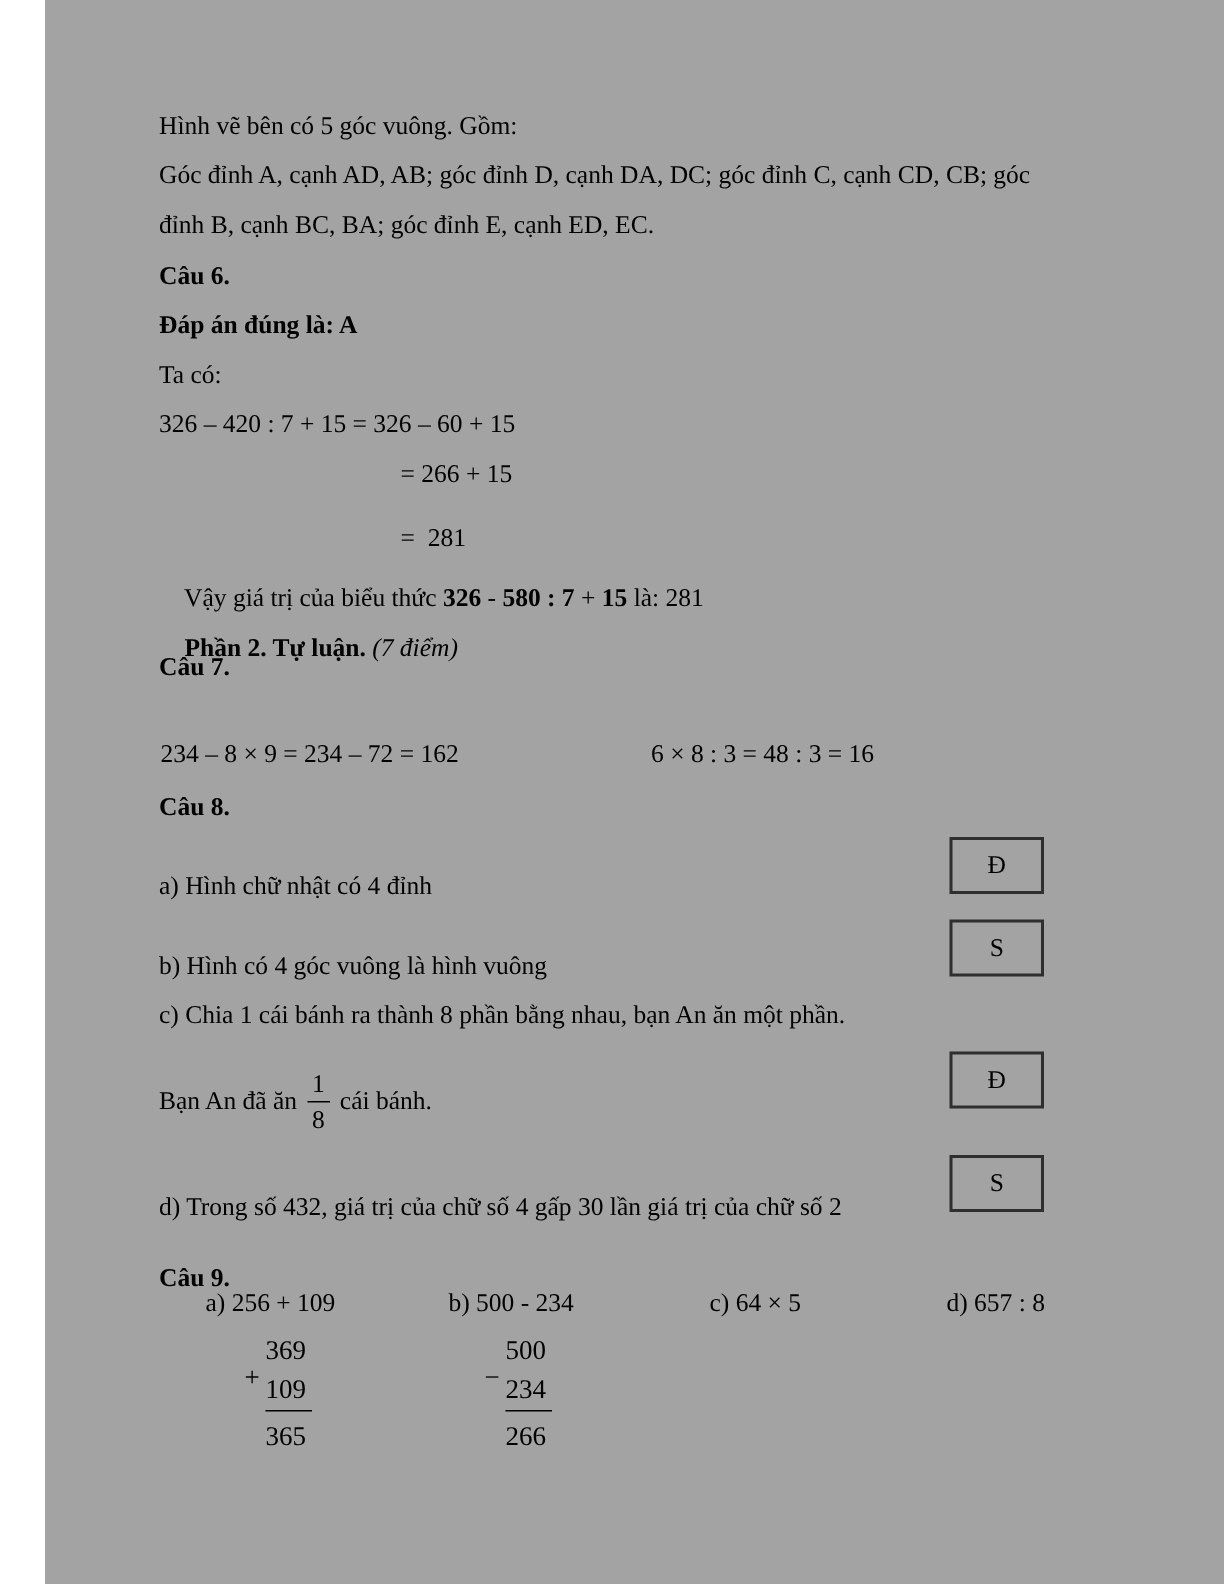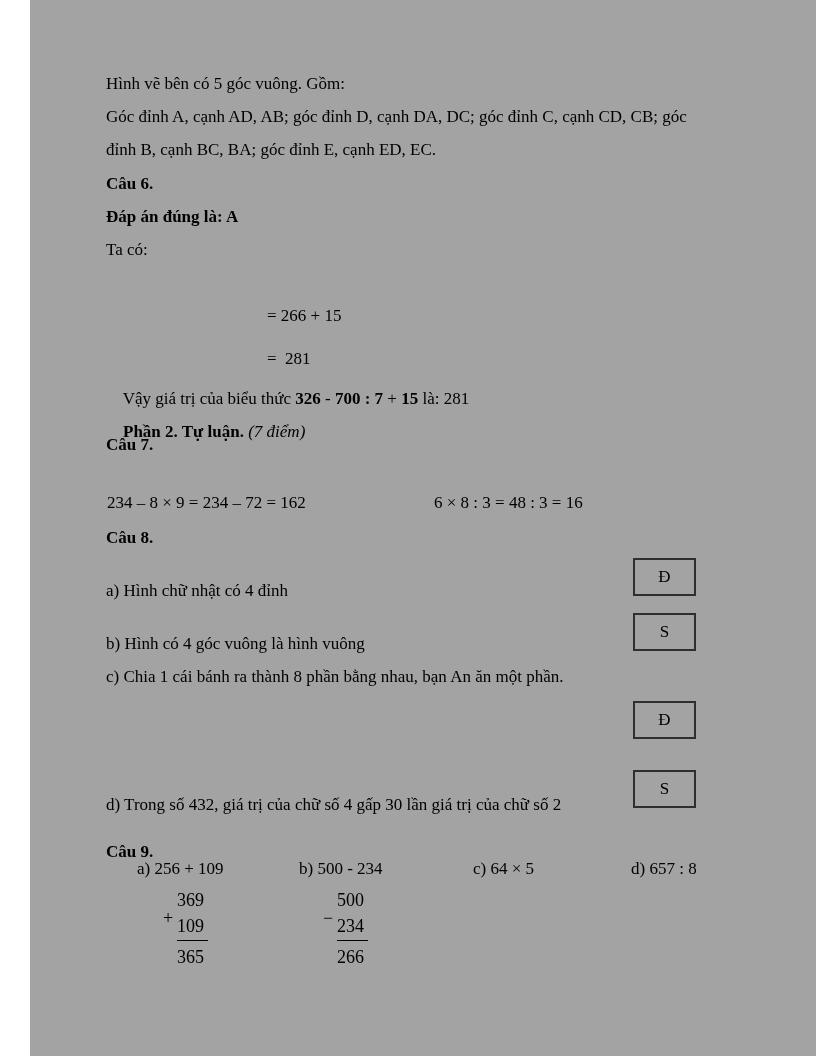--- a/index.html
+++ b/index.html
@@ -95,24 +95,25 @@
 
 <div id="page">
 
   <div class="line" style="left:76px; top:74px">Hình vẽ bên có 5 góc vuông. Gồm:</div>
   <div class="line" style="left:76px; top:107px">Góc đỉnh A, cạnh AD, AB; góc đỉnh D, cạnh DA, DC; góc đỉnh C, cạnh CD, CB; góc</div>
   <div class="line" style="left:76px; top:140px">đỉnh B, cạnh BC, BA; góc đỉnh E, cạnh ED, EC.</div>
 
   <div class="line bold" style="left:76px; top:174px">Câu 6.</div>
   <div class="line bold" style="left:76px; top:207px">Đáp án đúng là: A</div>
   <div class="line" style="left:76px; top:240px">Ta có:</div>
+  <div class="line" style="left:76px;  top:273px">326 – 420 : 7 + 15 = 326 – 60 + 15</div>
   <div class="line" style="left:237px; top:306px">= 266 + 15</div>
   <div class="line" style="left:237px; top:349px">=  281</div>
   <div class="line" style="left:76px; top:369px">
-    <span>Vậy giá trị của biểu thức </span><span class="bold">326</span><span> - </span><span class="bold">700 : 7</span><span> + </span><span class="bold">15</span><span> là: 281</span>
+    <span>Vậy giá trị của biểu thức </span><span class="bold">326</span><span> - </span><span class="bold">580 : 7</span><span> + </span><span class="bold">15</span><span> là: 281</span>
   </div>
 
   <div class="line" style="left:76px; top:402px">
     <span class="bold">Phần 2. Tự luận.</span><span class="italic"> (7 điểm)</span>
   </div>
 
   <div class="line bold" style="left:76px; top:435px">Câu 7.</div>
   <div class="eq-row" style="left:0; top:493px; width:816px; height:20px">
     <span class="line" style="left:77px; top:0">234 – 8 × 9 = 234 – 72 = 162</span>
     <span class="line" style="left:404px; top:0">6 × 8 : 3 = 48 : 3 = 16</span>
@@ -127,20 +128,28 @@
 
   <div class="answer-box" style="top:613px">
     <span>S</span>
   </div>
   <div class="line" style="left:76px; top:634px">b) Hình có 4 góc vuông là hình vuông</div>
 
   <div class="line" style="left:76px; top:667px">c) Chia 1 cái bánh ra thành 8 phần bằng nhau, bạn An ăn một phần.</div>
 
   <div class="answer-box" style="top:701px">
     <span>Đ</span>
+  </div>
+  <div class="frac-line" style="left:76px; top:708px">
+    <span>Bạn An đã ăn</span>
+    <span class="fraction">
+      <span class="num">1</span>
+      <span class="den">8</span>
+    </span>
+    <span>cái bánh.</span>
   </div>
 
   <div class="answer-box" style="top:770px">
     <span>S</span>
   </div>
   <div class="line" style="left:76px; top:795px">d) Trong số 432, giá trị của chữ số 4 gấp 30 lần giá trị của chữ số 2</div>
 
   <div class="line bold" style="left:76px; top:842px">Câu 9.</div>
   <div class="line" style="left:107px; top:859px">a) 256 + 109</div>
   <div class="line" style="left:269px; top:859px">b) 500 - 234</div>

